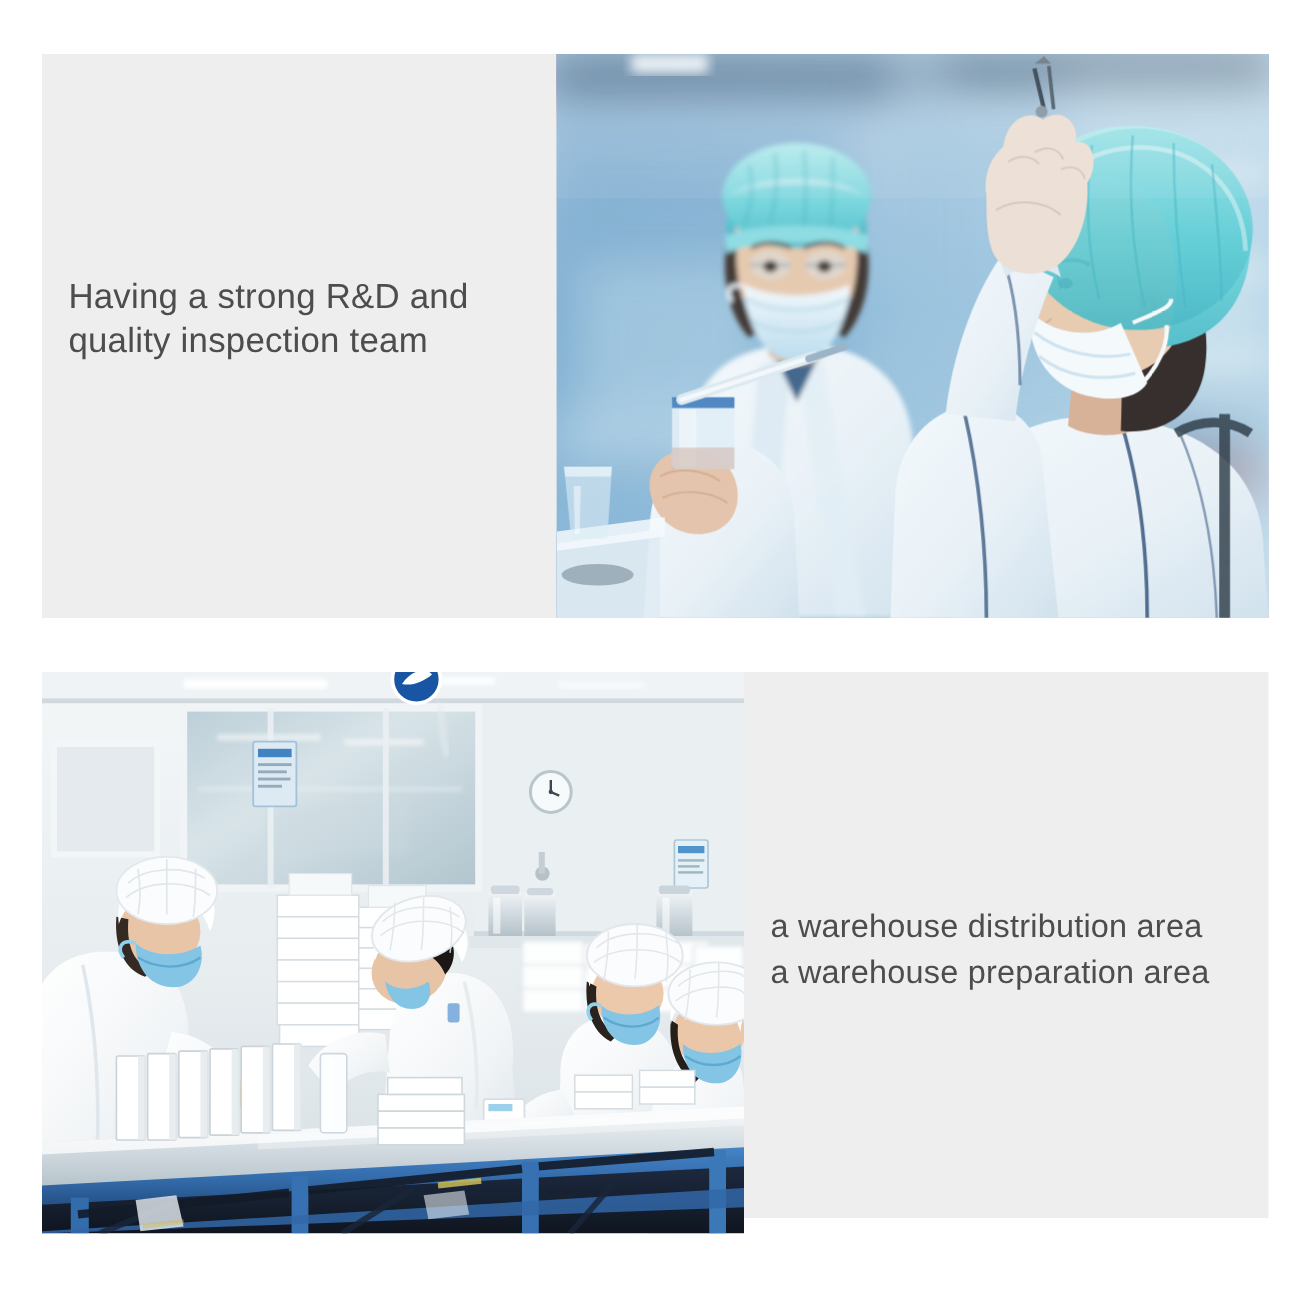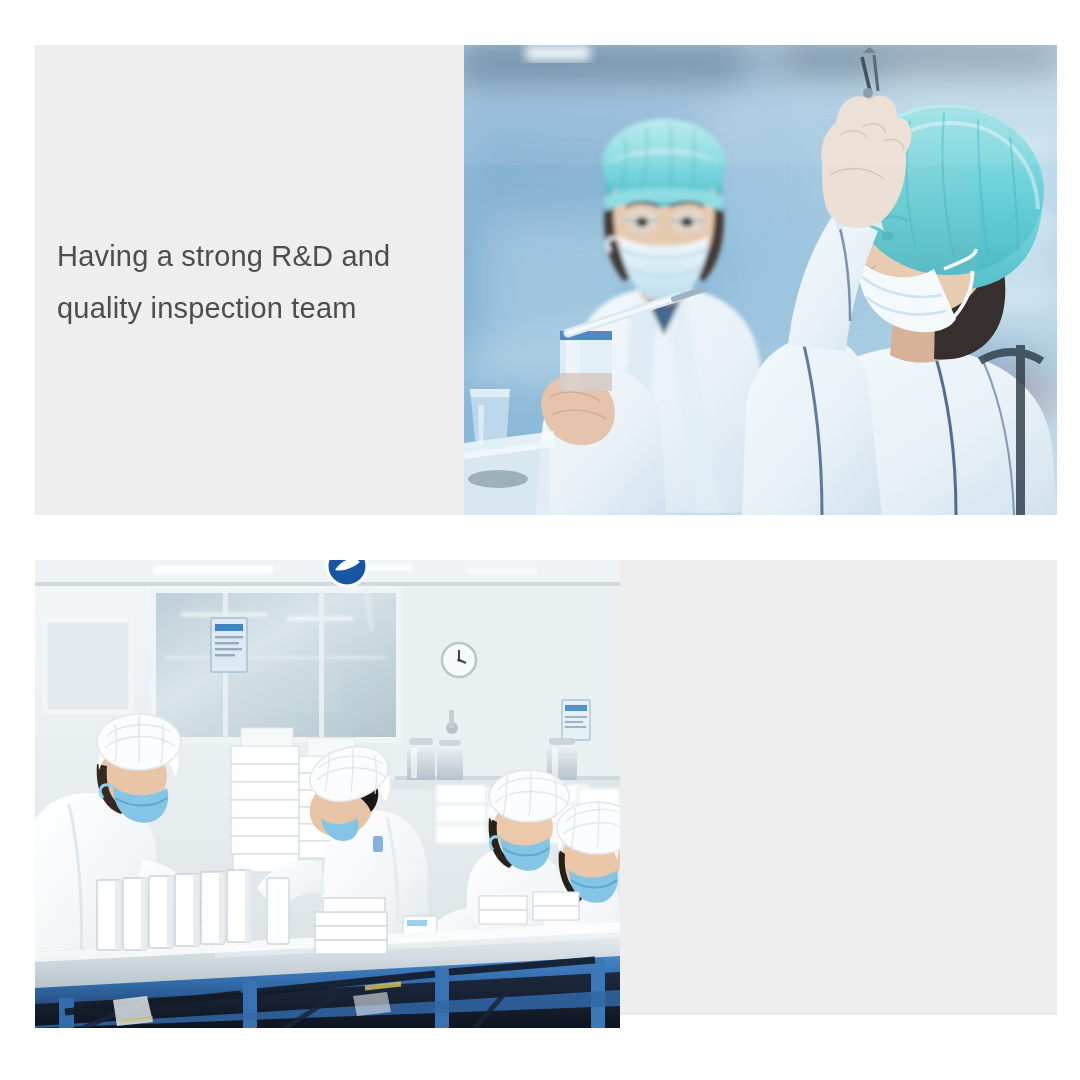--- a/index.html
+++ b/index.html
@@ -38,21 +38,21 @@
     height: 470px;
     background: #eeeeee;
   }
   .caption-top {
     position: absolute;
     left: 22px;
     top: 185px;
     width: 400px;
     color: #4d4d4d;
     font-size: 29px;
-    line-height: 52px;
+    line-height: 36px;
     font-weight: 300;
     letter-spacing: 0.2px;
     white-space: pre-line;
   }
 
   .photo-top {
     position: absolute;
     left: 429px;
     top: 0;
     width: 593px;
@@ -359,20 +359,22 @@
           <rect x="0" y="0" width="593" height="120" fill="#ffffff" opacity="0.06"></rect>
         </svg>
       </div>
     </div>
   </div>
 
   <div class="block-bottom">
 
     <div class="panel-gray-bottom"></div>
 
+    <div class="caption-bottom">a warehouse distribution area
+a warehouse preparation area</div>
 
     <div class="photo-bottom">
       <div class="scene">
         <svg viewBox="0 0 585 468" preserveAspectRatio="none">
           <defs>
             <linearGradient id="wallG" x1="0" y1="0" x2="0" y2="1">
               <stop offset="0%" stop-color="#f4f7f8"></stop>
               <stop offset="55%" stop-color="#e6ecef"></stop>
               <stop offset="100%" stop-color="#d5dde2"></stop>
             </linearGradient>

